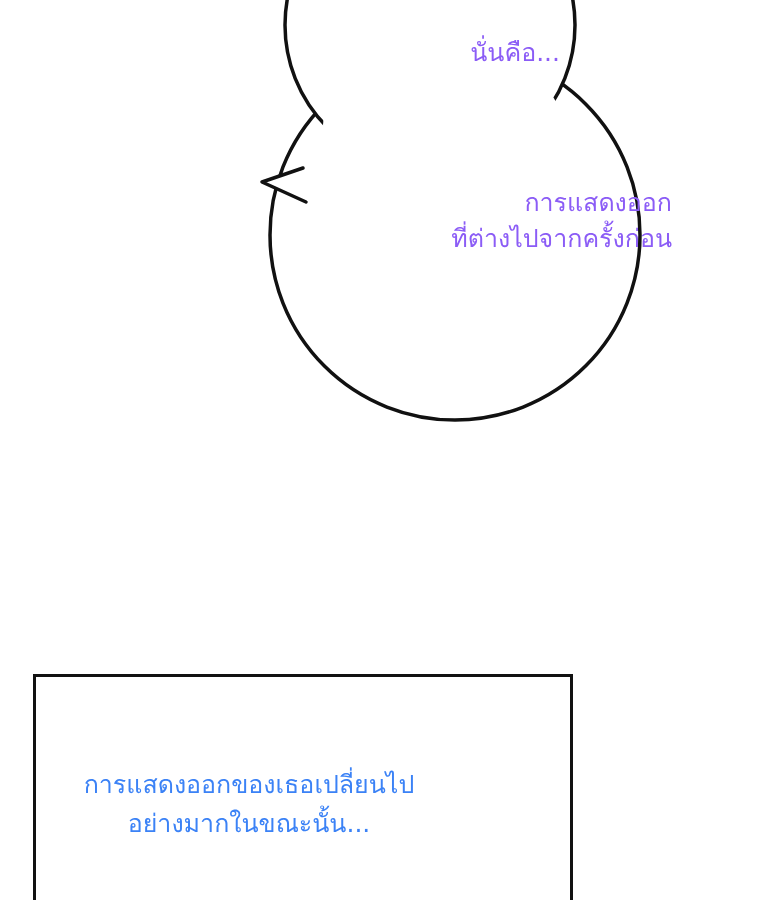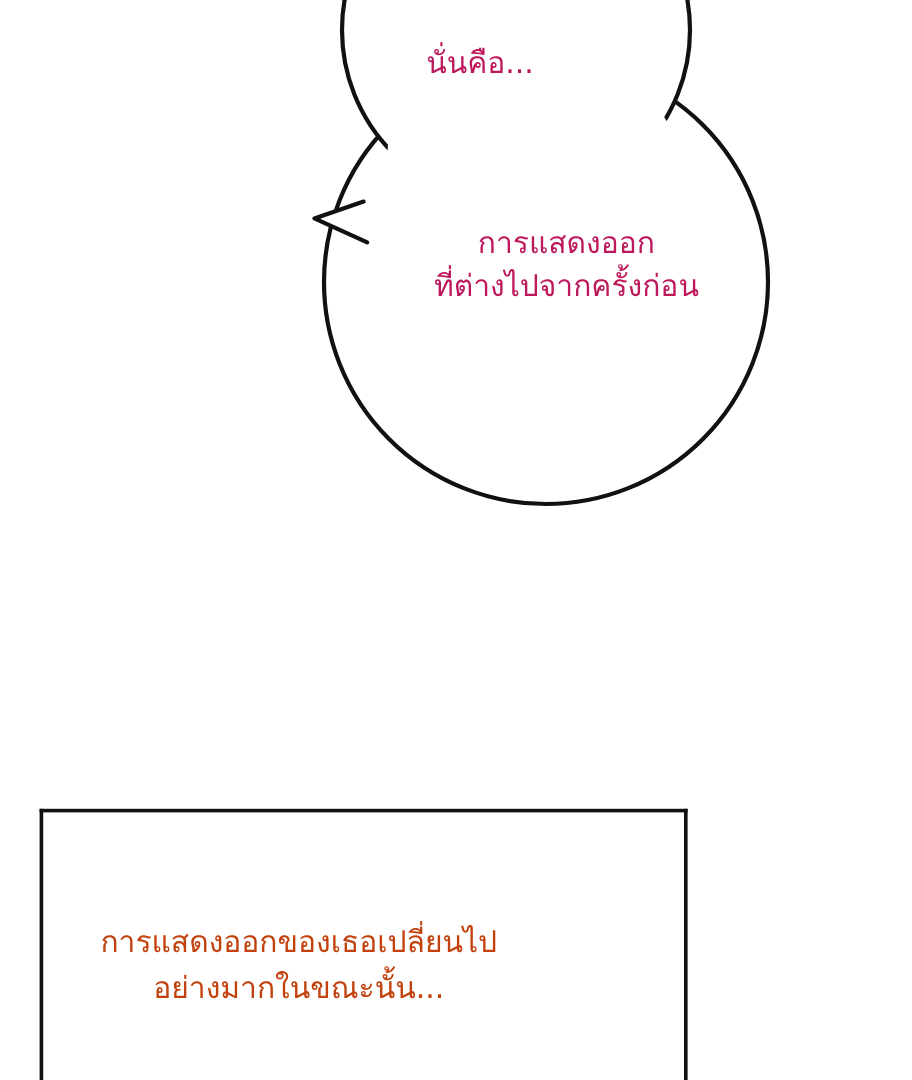--- a/index.html
+++ b/index.html
@@ -33,23 +33,23 @@
     position: absolute;
     left: 0;
     top: 0;
     width: 500px;
     height: 530px;
     overflow: visible;
   }
 
   .balloon-text {
     position: absolute;
-    text-align: center;
+    text-align: right;
     line-height: 1.45;
-    color: #be185d;
+    color: #8b5cf6;
     font-size: 25px;
     white-space: pre-line;
   }
   .balloon-text-top {
     left: 40px;
     top: 125px;
     width: 320px;
   }
   .balloon-text-bottom {
     left: 72px;
@@ -71,21 +71,21 @@
     background: #ffffff;
   }
   .narration-text {
     position: absolute;
     left: 33px;
     top: 766px;
     width: 432px;
     text-align: center;
     font-size: 25px;
     line-height: 1.55;
-    color: #c2410c;
+    color: #3b82f6;
     white-space: pre-line;
   }
 </style>
 </head>
 <body>
 
 <div class="panel">
 
   <div class="balloon-wrap">
     <svg class="balloon-svg" viewBox="0 0 500 530">

